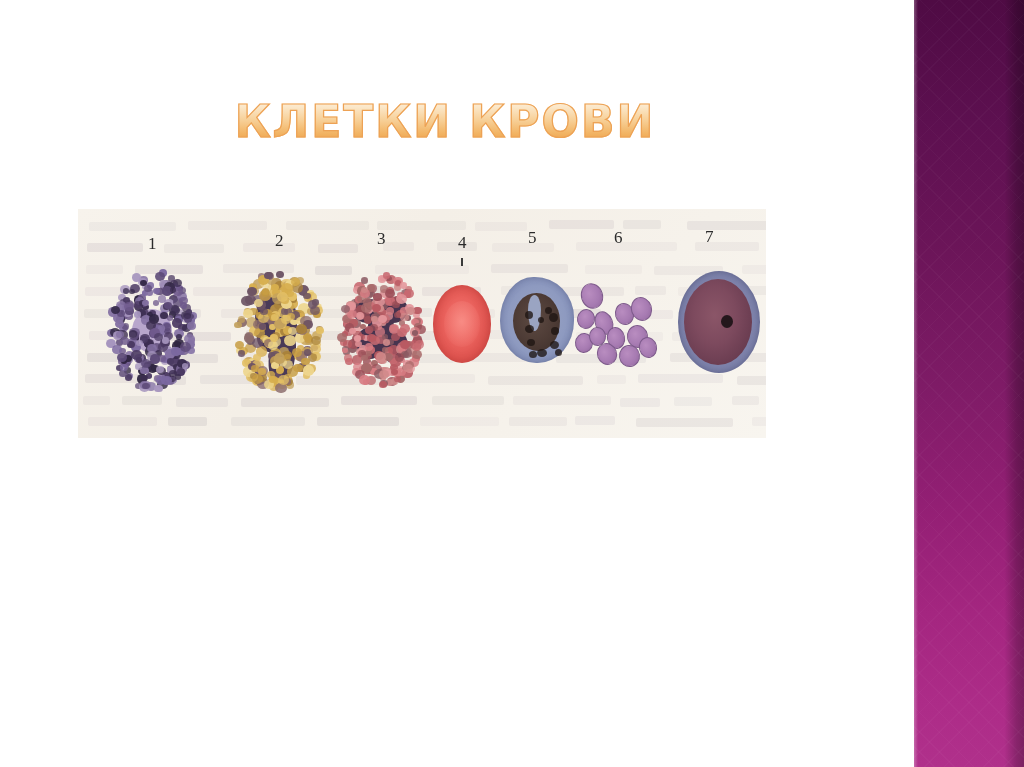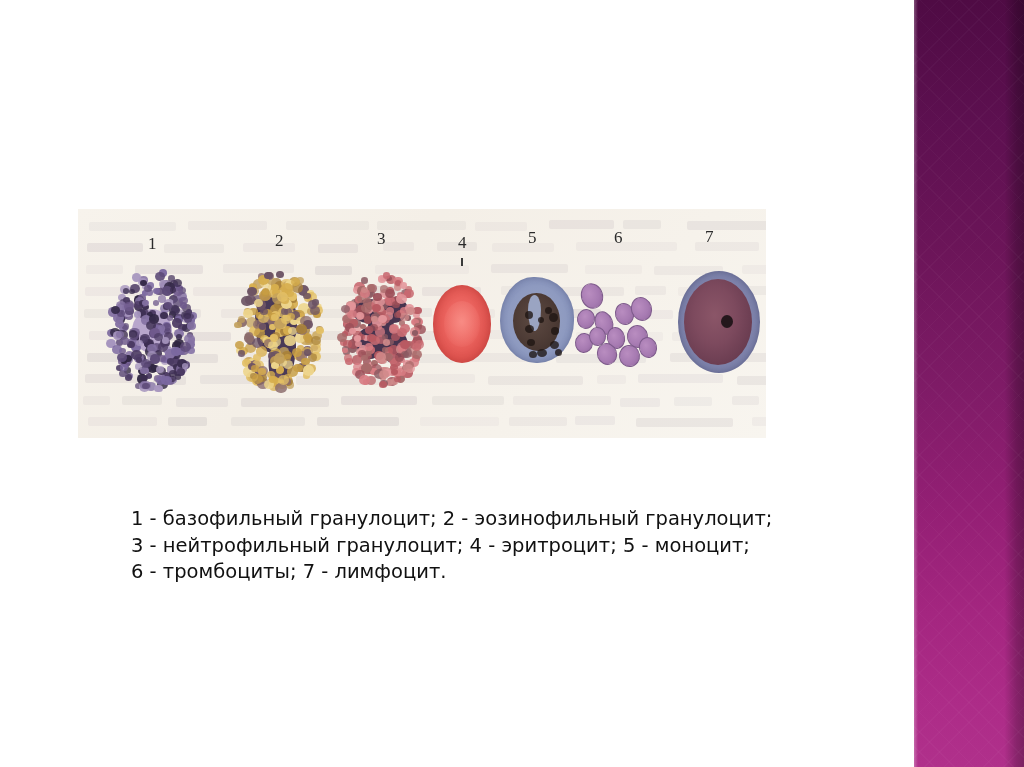--- a/index.html
+++ b/index.html
@@ -229,20 +229,21 @@
 </head>
 <body>
 
 <div id="slide">
 
   <div id="side-band">
     <div id="side-band-texture"></div>
     <div id="side-band-left-edge"></div>
   </div>
 
+  <div id="title">Клетки крови</div>
 
   <div id="figure">
     <div id="ghost-text">
         <div class="ghost-line w1" style="left: 10.9796px; top: 12.8152px; width: 87.3935px; opacity: 0.48;"></div>
         <div class="ghost-line w2" style="left: 109.684px; top: 11.7677px; width: 79.8102px; opacity: 0.73;"></div>
         <div class="ghost-line w1" style="left: 207.851px; top: 11.937px; width: 83.4136px; opacity: 0.5;"></div>
         <div class="ghost-line w2" style="left: 299.345px; top: 12.2615px; width: 88.5991px; opacity: 0.69;"></div>
         <div class="ghost-line w2" style="left: 397.069px; top: 12.8941px; width: 51.939px; opacity: 0.57;"></div>
         <div class="ghost-line w1" style="left: 471.093px; top: 11.3651px; width: 65.3669px; opacity: 0.77;"></div>
         <div class="ghost-line w2" style="left: 545.362px; top: 11.3807px; width: 37.3518px; opacity: 0.93;"></div>
@@ -1097,17 +1098,14 @@
           <div class="platelet" style="left: 14px; top: 46px; width: 15px; height: 17px; transform: rotate(-5deg);"></div>
         </div>
         <div class="cell" style="left: 600px; top: 62px; width: 82px; height: 102px;">
           <div id="cell7-cyto"></div>
           <div id="cell7-nuc"></div>
           <div id="cell7-nucleolus"></div>
         </div>
       </div>
   </div>
 
-  <div id="caption">1 - базофильный гранулоцит; 2 - эозинофильный гранулоцит;
-3 - нейтрофильный гранулоцит; 4 - эритроцит; 5 - моноцит;
-6 - тромбоциты; 7 - лимфоцит.</div>
 
 </div>
 
 </body></html>

